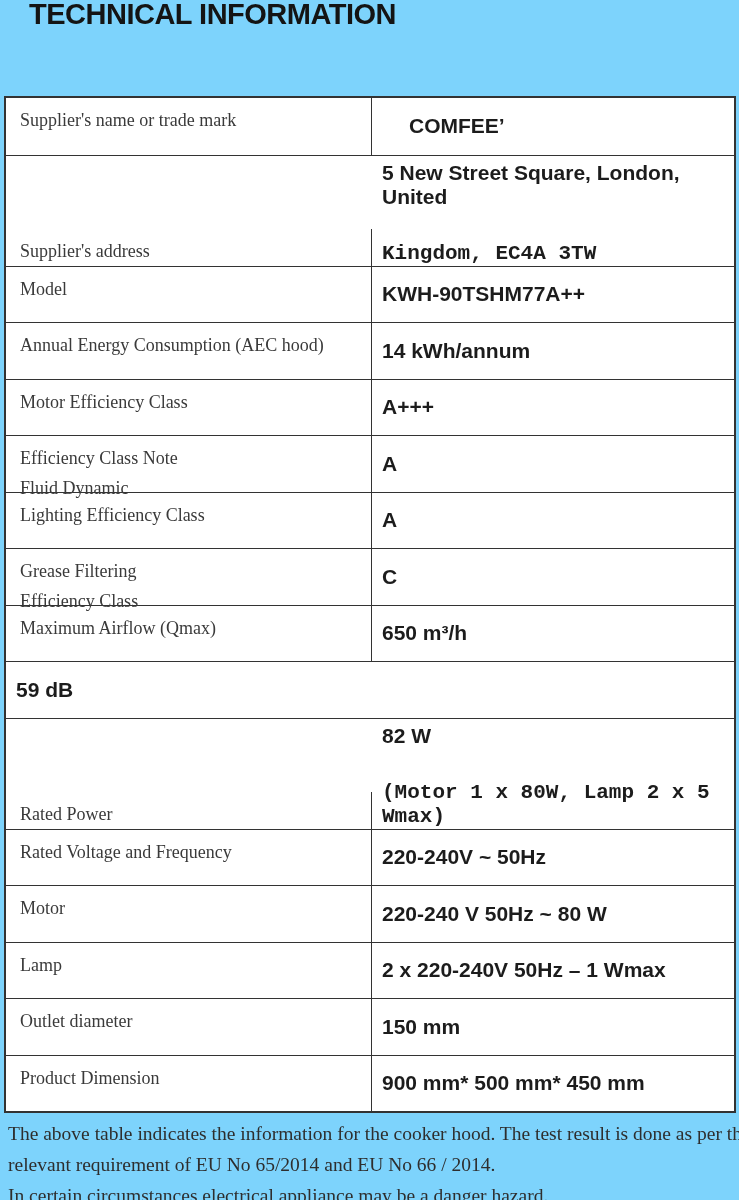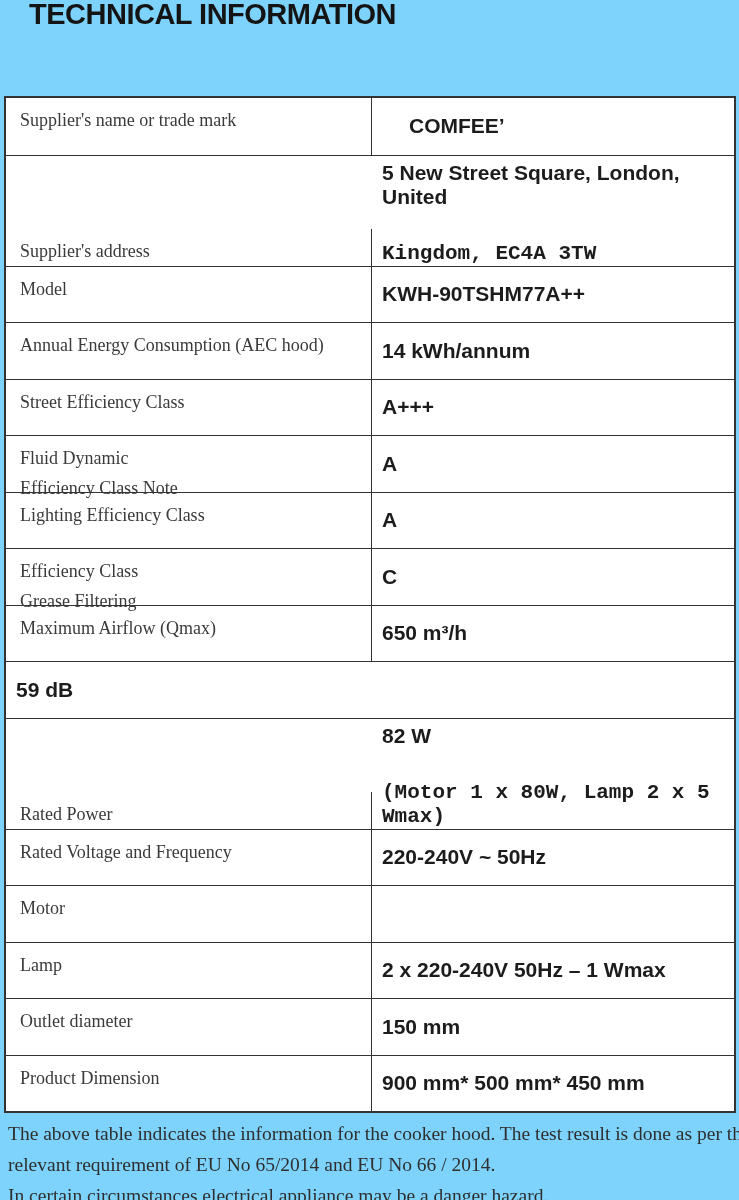--- a/index.html
+++ b/index.html
@@ -107,47 +107,47 @@
       <div class="spec-row">
         <div class="label-cell">
           <div class="lab-line">Annual Energy Consumption (AEC hood)</div>
         </div>
         <div class="value-cell">
           <div class="val-line">14 kWh/annum</div>
         </div>
       </div>
       <div class="spec-row">
         <div class="label-cell">
-          <div class="lab-line">Street Efficiency Class</div>
+          <div class="lab-line">Motor Efficiency Class</div>
         </div>
         <div class="value-cell">
           <div class="val-line">A+++</div>
         </div>
       </div>
       <div class="spec-row">
         <div class="label-cell">
+          <div class="lab-line">Efficiency Class Note</div>
           <div class="lab-line">Fluid Dynamic</div>
-          <div class="lab-line">Efficiency Class Note</div>
         </div>
         <div class="value-cell">
           <div class="val-line">A</div>
         </div>
       </div>
       <div class="spec-row">
         <div class="label-cell">
           <div class="lab-line">Lighting Efficiency Class</div>
         </div>
         <div class="value-cell">
           <div class="val-line">A</div>
         </div>
       </div>
       <div class="spec-row">
         <div class="label-cell">
+          <div class="lab-line">Grease Filtering</div>
           <div class="lab-line">Efficiency Class</div>
-          <div class="lab-line">Grease Filtering</div>
         </div>
         <div class="value-cell">
           <div class="val-line">C</div>
         </div>
       </div>
       <div class="spec-row">
         <div class="label-cell">
           <div class="lab-line">Maximum Airflow (Qmax)</div>
         </div>
         <div class="value-cell">
@@ -172,20 +172,23 @@
         <div class="label-cell">
           <div class="lab-line">Rated Voltage and Frequency</div>
         </div>
         <div class="value-cell">
           <div class="val-line">220-240V ~ 50Hz</div>
         </div>
       </div>
       <div class="spec-row">
         <div class="label-cell">
           <div class="lab-line">Motor</div>
+        </div>
+        <div class="value-cell">
+          <div class="val-line">220-240 V 50Hz ~ 80 W</div>
         </div>
       </div>
       <div class="spec-row">
         <div class="label-cell">
           <div class="lab-line">Lamp</div>
         </div>
         <div class="value-cell">
           <div class="val-line">2 x 220-240V 50Hz – 1 Wmax</div>
         </div>
       </div>

